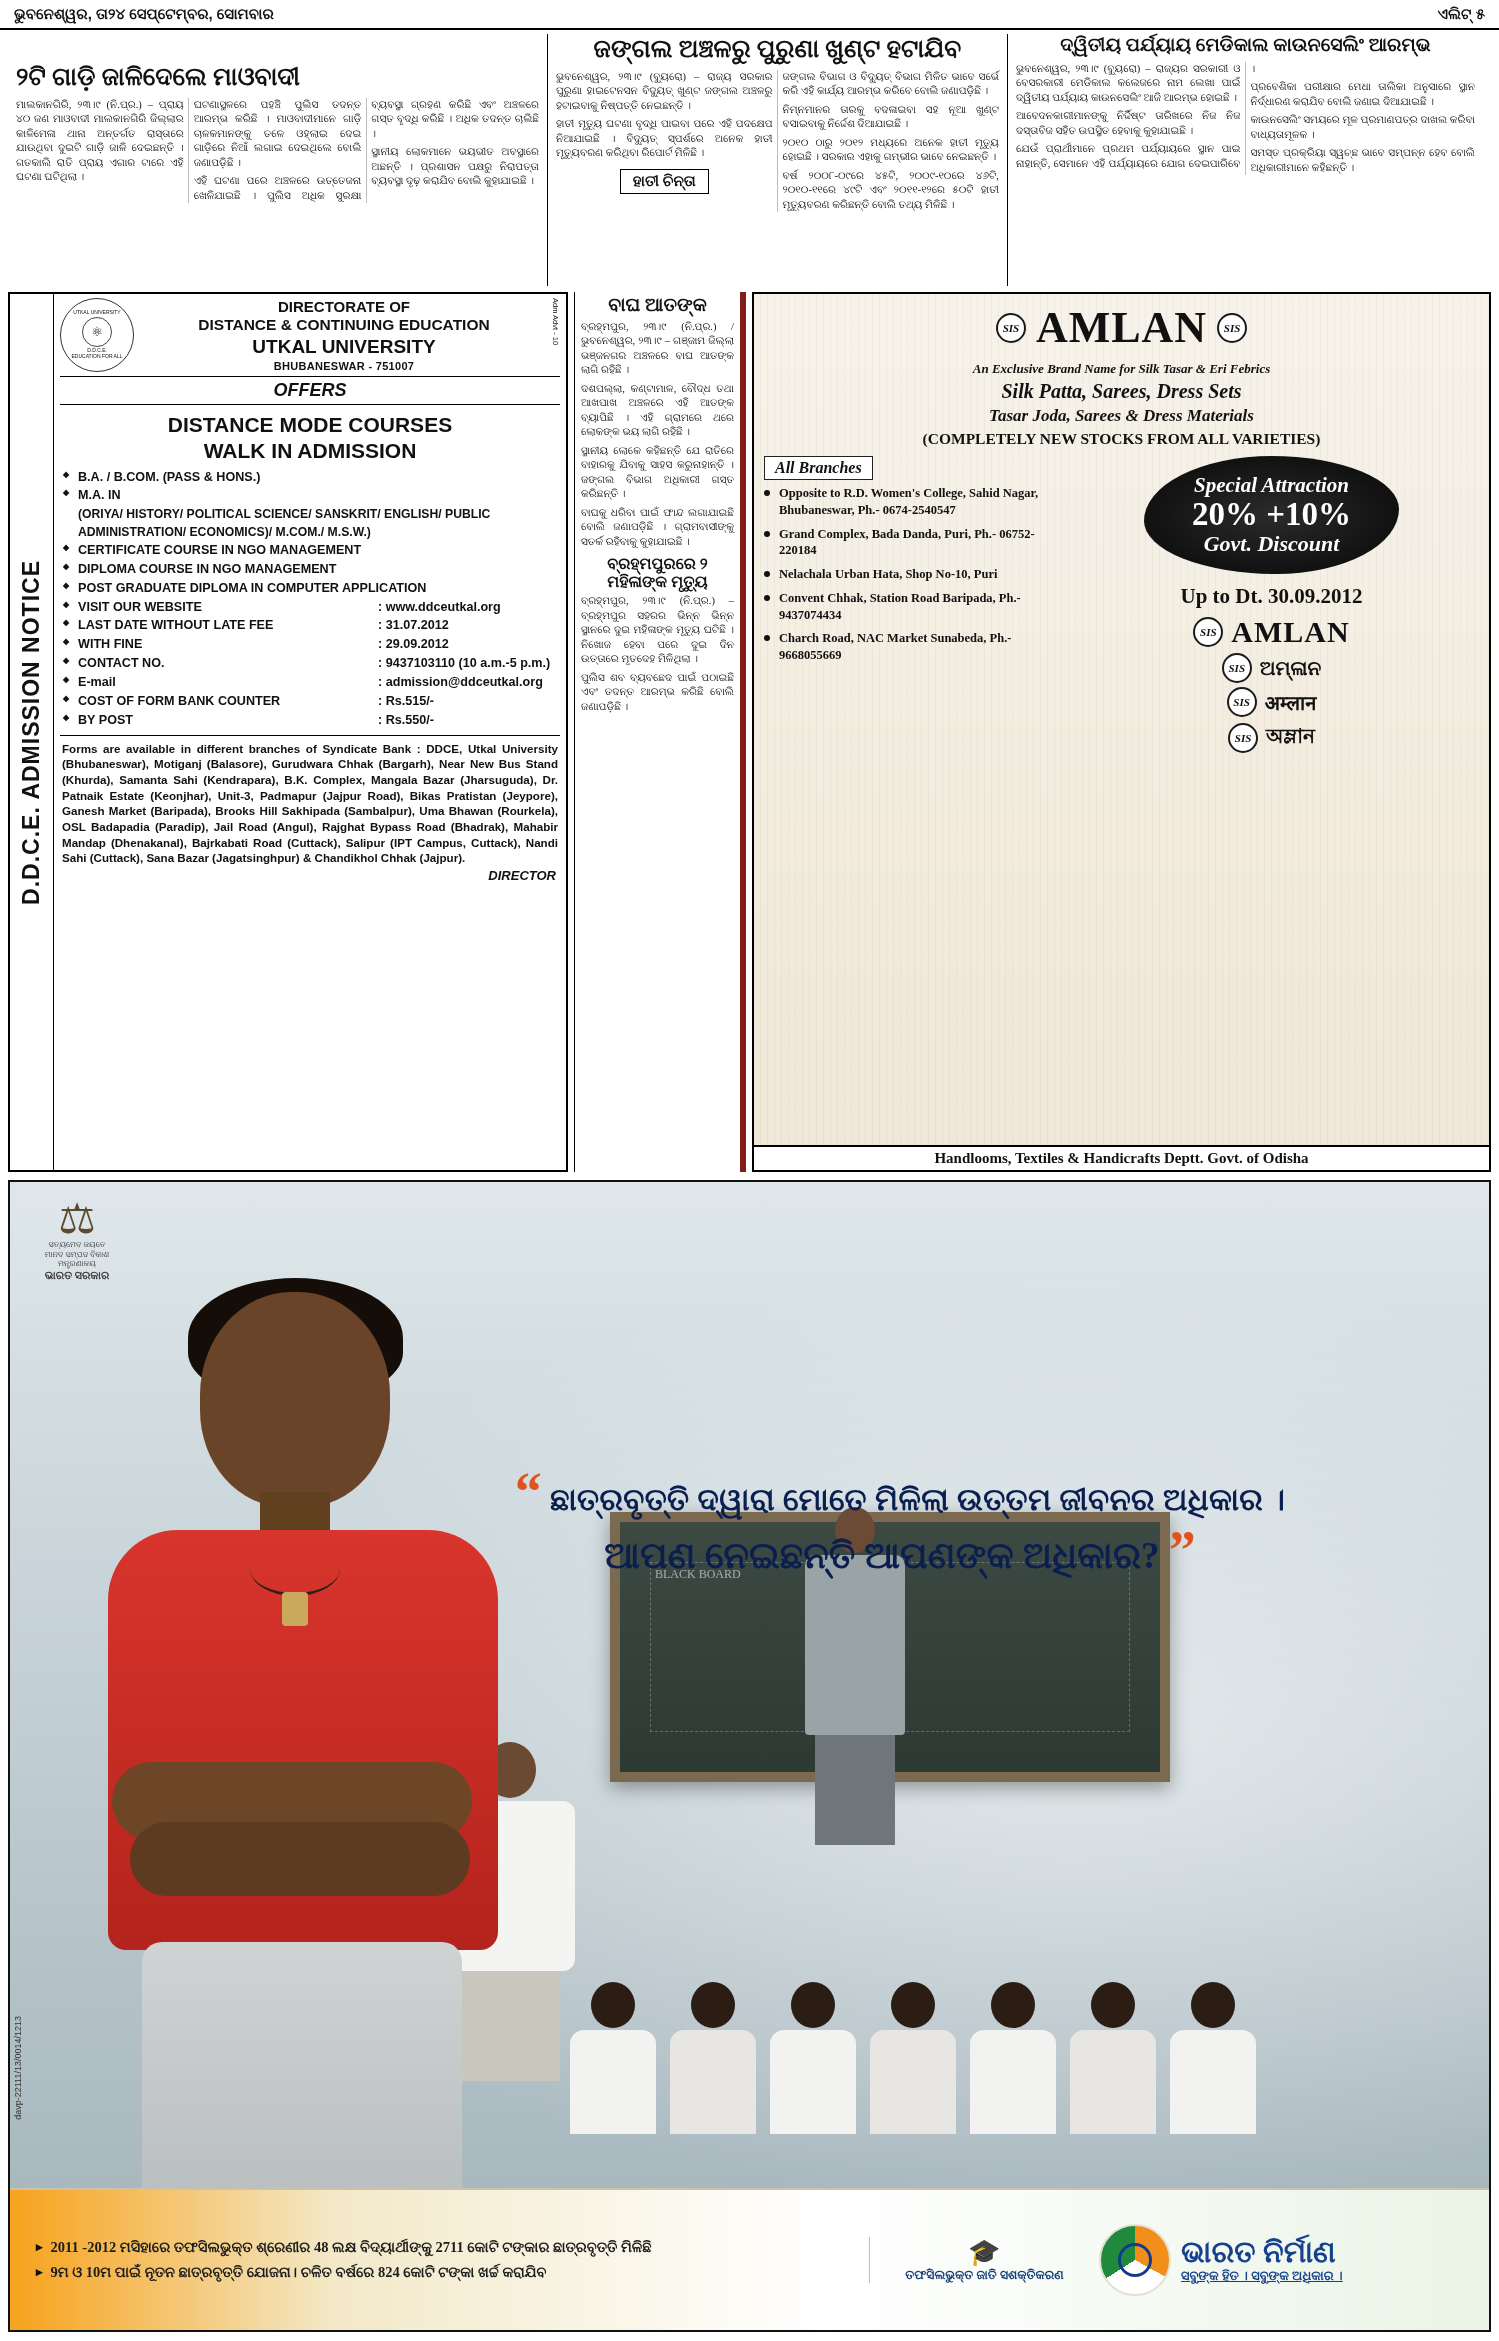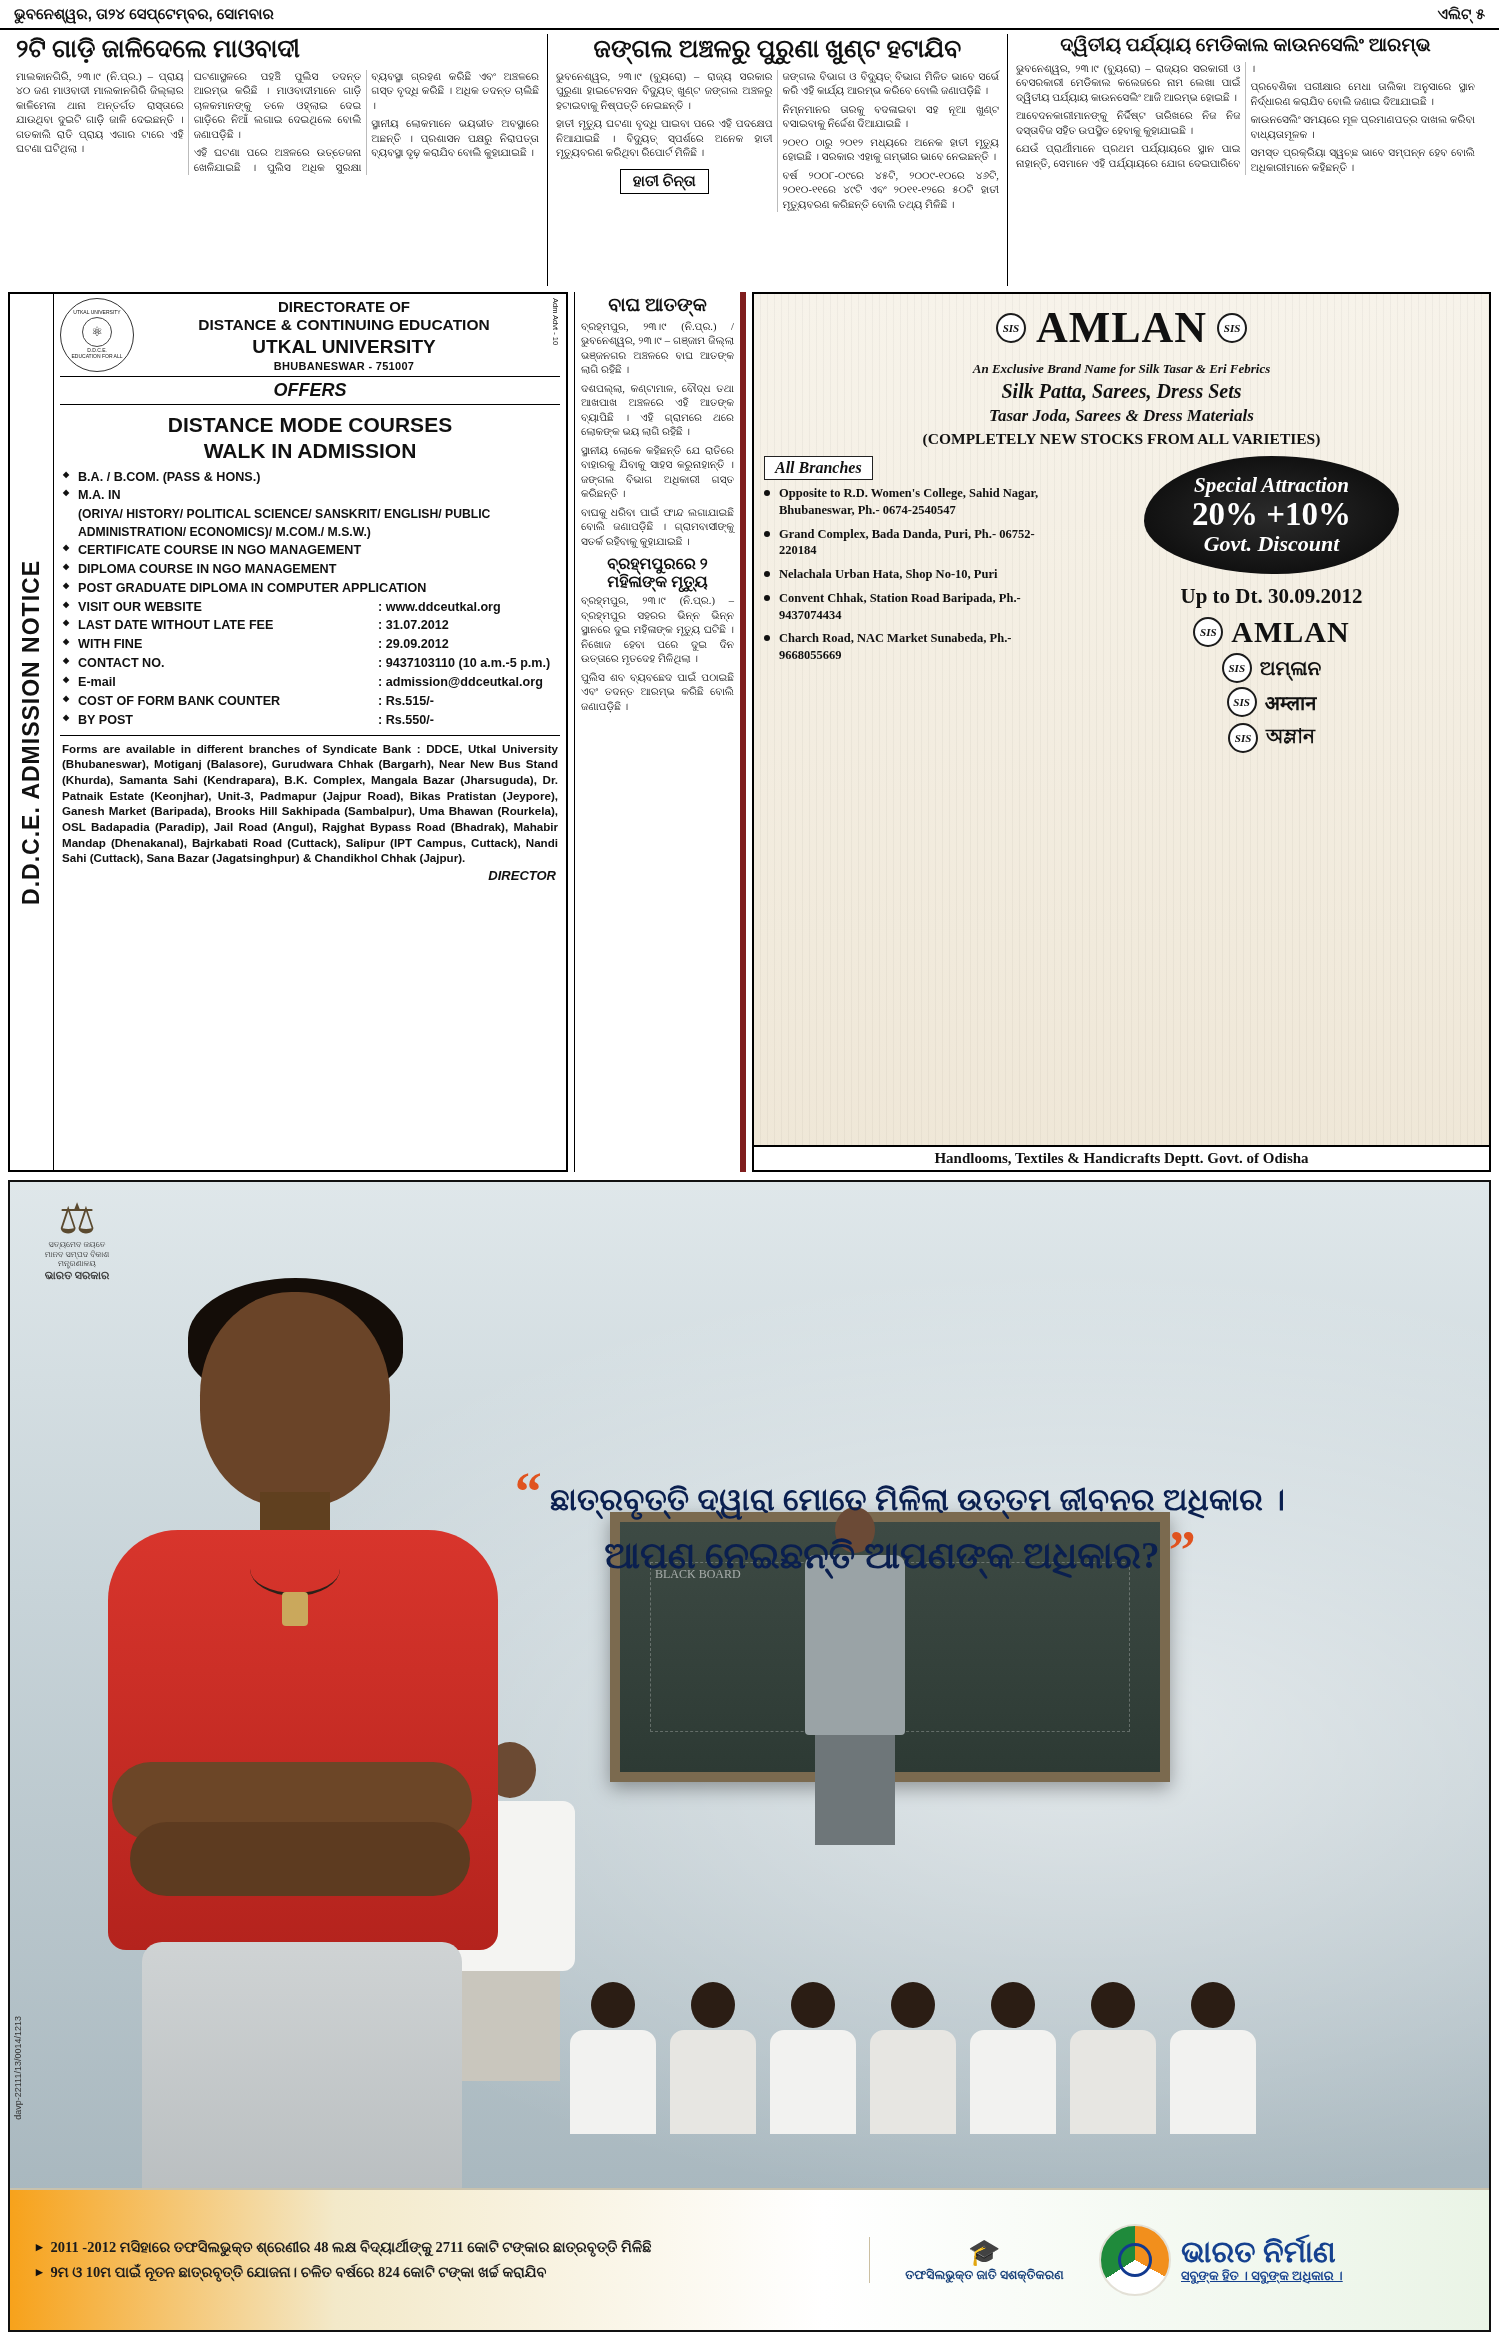--- a/index.html
+++ b/index.html
@@ -26,21 +26,21 @@
   
   .newsband {
     position:absolute; left:8px; top:34px; width:1483px; height:252px;
     display:flex;
   }
   .col { padding:0 8px; }
   .col-a { width:540px; border-right:1px solid #000; }
   .col-b { width:460px; border-right:1px solid #000; }
   .col-c { width:475px; }
 
-  .hl-a { font-size:25px; font-weight:bold; line-height:1.2; margin-bottom:6px; }
+  .hl-a { font-size:25px; font-weight:bold; line-height:1.2; margin-bottom:6px;margin-top:28px; }
   .hl-b { font-size:25px; font-weight:bold; line-height:1.2; text-align:center; margin-bottom:6px;}
   .hl-c { font-size:19px; font-weight:bold; line-height:1.2; text-align:center; margin-bottom:5px;}
 
   .body-cols-3 { column-count:3; column-gap:10px; column-rule:1px solid #bbb; }
   .body-cols-2 { column-count:2; column-gap:10px; column-rule:1px solid #bbb; }
   .btext { font-size:10.5px; line-height:1.38; text-align:justify; }
   .btext p { margin:0 0 4px 0; }
 
   .boxlabel {
     border:1px solid #000; display:inline-block; padding:1px 12px;

